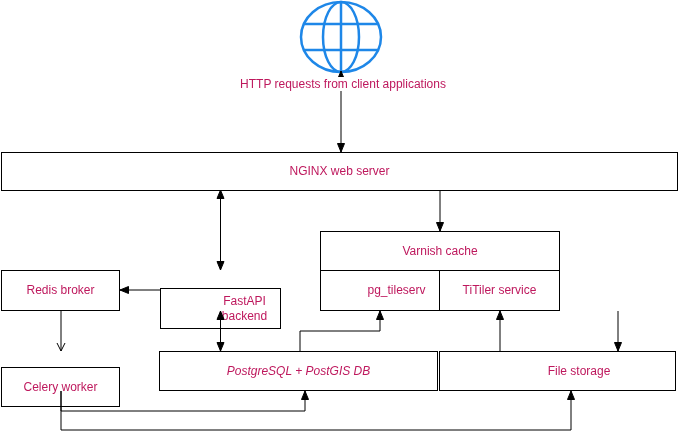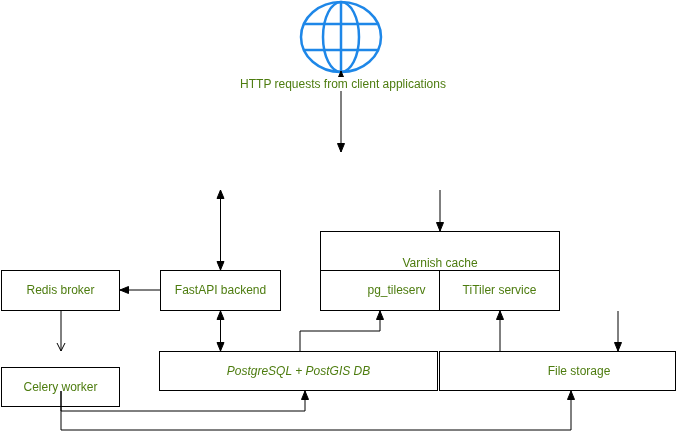--- a/index.html
+++ b/index.html
@@ -1,38 +1,38 @@
 <!DOCTYPE html>
 <html><head>
 <meta charset="utf-8">
 <style>
   html,body{margin:0;padding:0;background:#ffffff;}
   #canvas{
     position:relative;width:681px;height:440px;background:#ffffff;overflow:hidden;
-    font-family:"Liberation Sans",sans-serif;font-size:12px;color:#4d7c0f;
+    font-family:"Liberation Sans",sans-serif;font-size:12px;color:#be185d;
   }
   .node{
     position:absolute;box-sizing:border-box;border:1px solid #000;background:#fff;
     display:flex;align-items:center;justify-content:center;text-align:center;
     z-index:1;line-height:1.2;
   }
   #edges{position:absolute;left:0;top:0;width:681px;height:440px;z-index:2;pointer-events:none;}
   #edges path.conn{fill:none;stroke:#000;stroke-width:1;}
   .edge-label{
     position:absolute;z-index:3;background:#ffffff;text-align:center;
     padding:0 2px;white-space:nowrap;
   }
   
   #n-nginx     {left:1px;  top:152px;width:677px;height:39px;}
-  #n-varnish   {left:320px;top:231px;width:240px;height:40px;align-items:flex-end;}
+  #n-varnish   {left:320px;top:231px;width:240px;height:40px;}
   #n-pg        {left:320px;top:270px;width:144px;height:41px;padding-left:9px;}
   #n-titiler   {left:439px;top:270px;width:121px;height:41px;}
   #n-tus       {left:559px;top:270px;width:117px;height:41px;}
   #n-redis     {left:1px;  top:270px;width:119px;height:41px;}
-  #n-fastapi   {left:160px;top:270px;width:121px;height:41px;}
+  #n-fastapi   {left:160px;top:288px;width:121px;height:41px;padding-left:48px;}
   #n-celery    {left:1px;  top:351px;width:119px;height:40px;margin-top:16px;}
   #n-postgres  {left:159px;top:351px;width:279px;height:40px;font-style:italic;}
   #n-filestore {left:439px;top:351px;width:237px;height:40px;padding-left:43px;}
   #http-label  {left:233px;top:77px;width:216px;height:14px;line-height:14px;}
 </style>
 </head>
 <body>
 
 <div id="canvas">
 
@@ -72,20 +72,23 @@
 
     <path class="conn" d="M618,311 L618,351" marker-end="url(#af)"></path>
 
     <path class="conn" d="M61,391 L61,411 L305,411 L305,391" marker-end="url(#af)"></path>
 
     <path class="conn" d="M61,391 L61,430 L571,430 L571,391" marker-end="url(#af)"></path>
   </svg>
 
   <div class="edge-label" id="http-label">HTTP requests from client applications</div>
 
+  <div class="node" id="n-nginx">
+    <span>NGINX web server</span>
+  </div>
   <div class="node" id="n-varnish">
     <span>Varnish cache</span>
   </div>
   <div class="node" id="n-pg">
     <span>pg_tileserv</span>
   </div>
   <div class="node" id="n-titiler">
     <span>TiTiler service</span>
   </div>
   <div class="node" id="n-redis">

